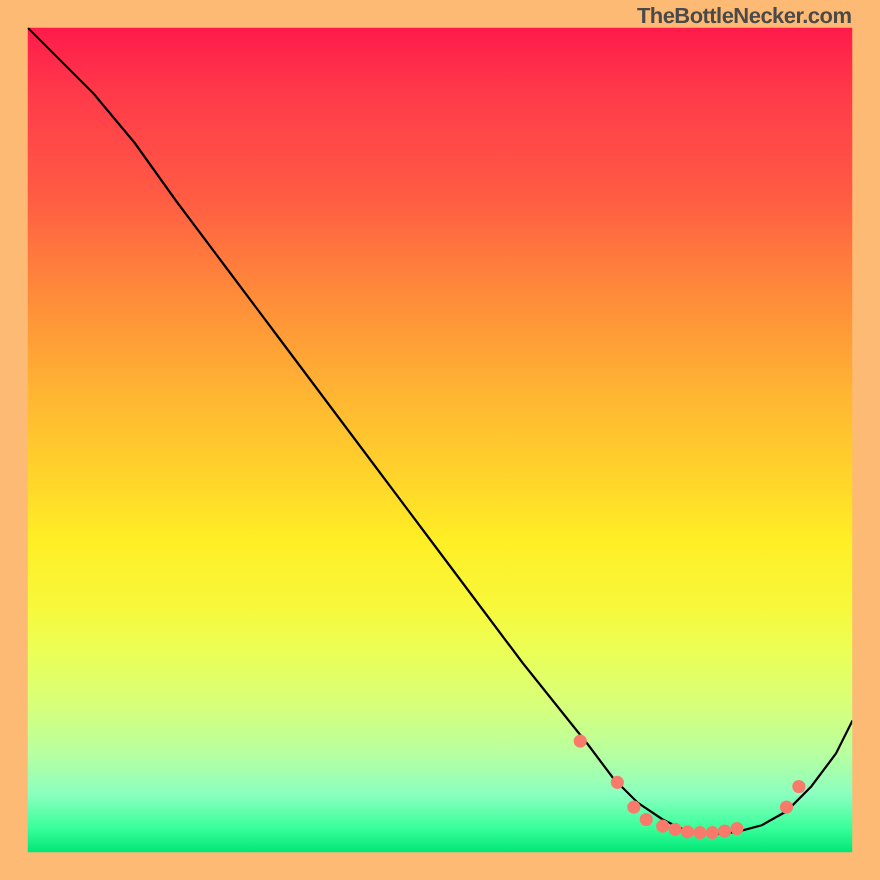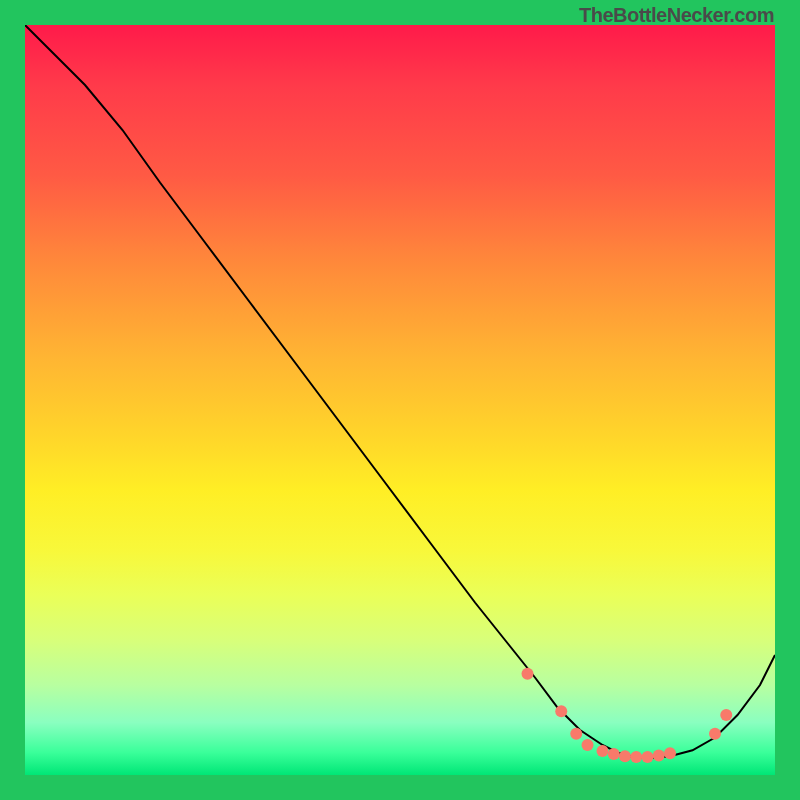--- a/index.html
+++ b/index.html
@@ -1,20 +1,20 @@
 <!DOCTYPE html>
 <html><head>
 <meta charset="utf-8">
 <style>
   * { margin: 0; padding: 0; box-sizing: border-box; }
   html, body { width: 800px; height: 800px; background: #000; overflow: hidden; }
   .frame {
     width: 800px;
     height: 800px;
-    background: #22c55e;
+    background: #fdba74;
     position: relative;
     text-align: center;
   }
   .plot-area {
     position: absolute;
     left: 25px;
     top: 25px;
     width: 750px;
     height: 750px;
     overflow: hidden;

